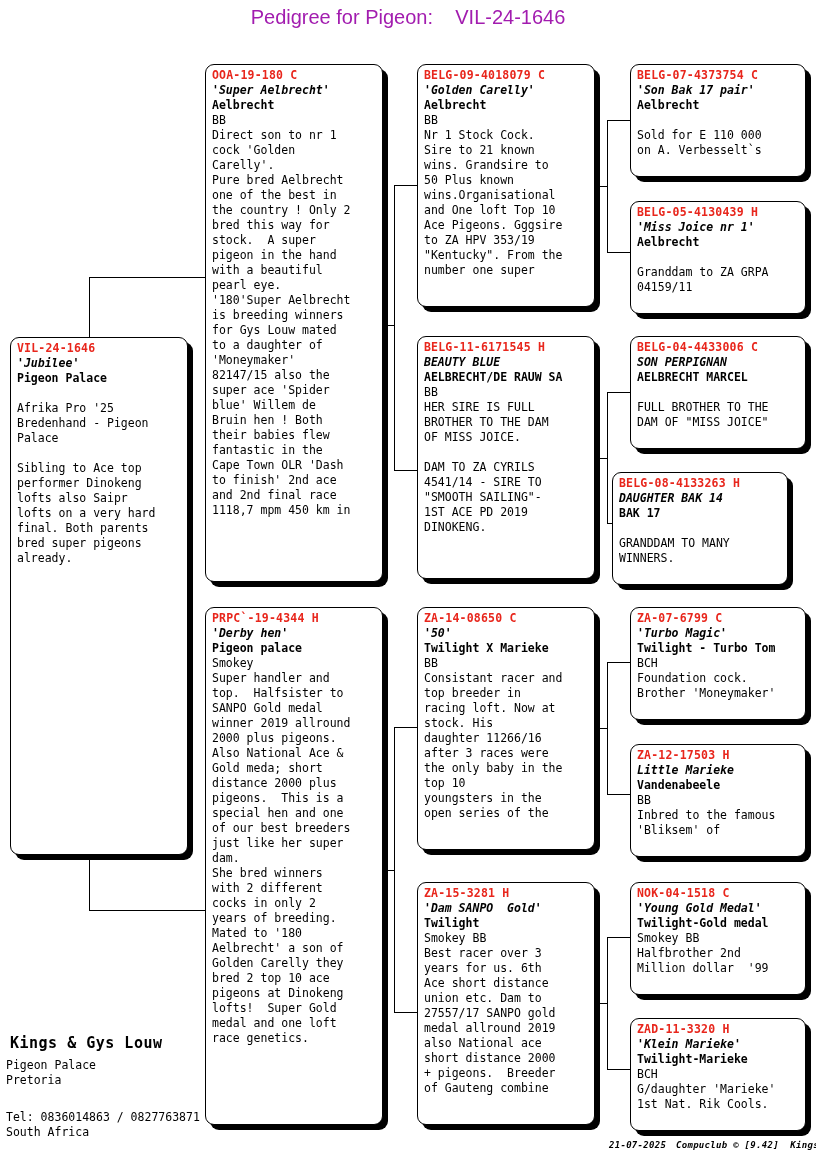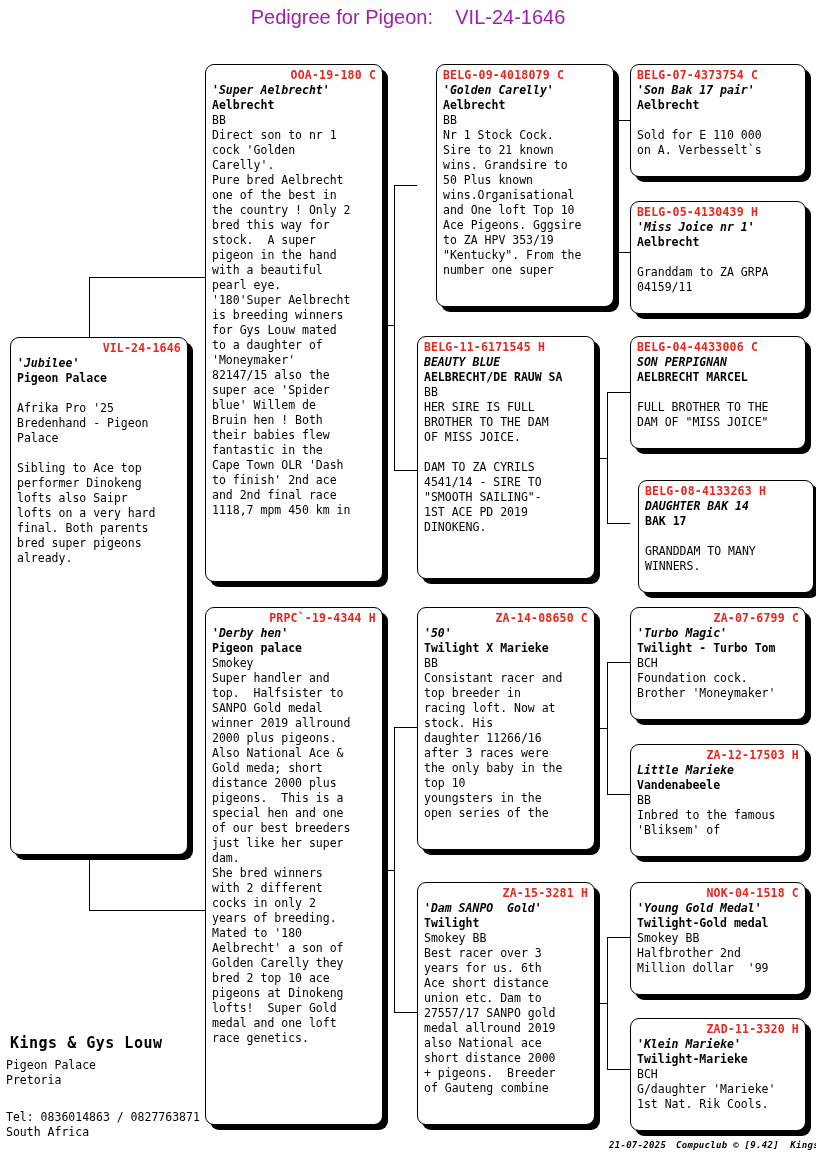--- a/index.html
+++ b/index.html
@@ -35,21 +35,21 @@
     box-sizing:border-box;
     background:#ffffff;
     border:1px solid #000;
     border-radius:9px;
     box-shadow:5px 5px 0 0 #000;
     overflow:hidden;
     padding:3px 6px 2px 6px;
   }
   .ring{
     display:block;
-    text-align:right;
+    text-align:left;
     color:#e8261c;
     font-weight:bold;
     font-size:11.5px;
     line-height:15px;
     white-space:pre;
     letter-spacing:0.2px;
   }
   .ring.lft{text-align:left;}
   .nick{
     display:block;
@@ -216,21 +216,21 @@
 Mated to '180
 Aelbrecht' a son of
 Golden Carelly they
 bred 2 top 10 ace
 pigeons at Dinokeng
 lofts!  Super Gold
 medal and one loft
 race genetics.</span>
   </div>
 
-  <div class="box" style="left:436px;top:64px;width:178px;height:243px;">
+  <div class="box" style="left:417px;top:64px;width:178px;height:243px;">
     <span class="ring lft">BELG-09-4018079 C</span>
     <span class="nick">'Golden Carelly'</span>
     <span class="strain">Aelbrecht</span>
     <span class="body">BB
 Nr 1 Stock Cock.
 Sire to 21 known
 wins. Grandsire to
 50 Plus known
 wins.Organisational
 and One loft Top 10
@@ -310,21 +310,21 @@
 
   <div class="box" style="left:630px;top:336px;width:176px;height:113px;">
     <span class="ring lft">BELG-04-4433006 C</span>
     <span class="nick">SON PERPIGNAN</span>
     <span class="strain">AELBRECHT MARCEL</span>
     <span class="body">
 FULL BROTHER TO THE
 DAM OF "MISS JOICE"</span>
   </div>
 
-  <div class="box" style="left:638px;top:472px;width:176px;height:113px;margin-top:8px;">
+  <div class="box" style="left:612px;top:472px;width:176px;height:113px;">
     <span class="ring lft">BELG-08-4133263 H</span>
     <span class="nick">DAUGHTER BAK 14</span>
     <span class="strain">BAK 17</span>
     <span class="body">
 GRANDDAM TO MANY
 WINNERS.</span>
   </div>
 
   <div class="box" style="left:630px;top:607px;width:176px;height:113px;">
     <span class="ring">ZA-07-6799 C</span>

